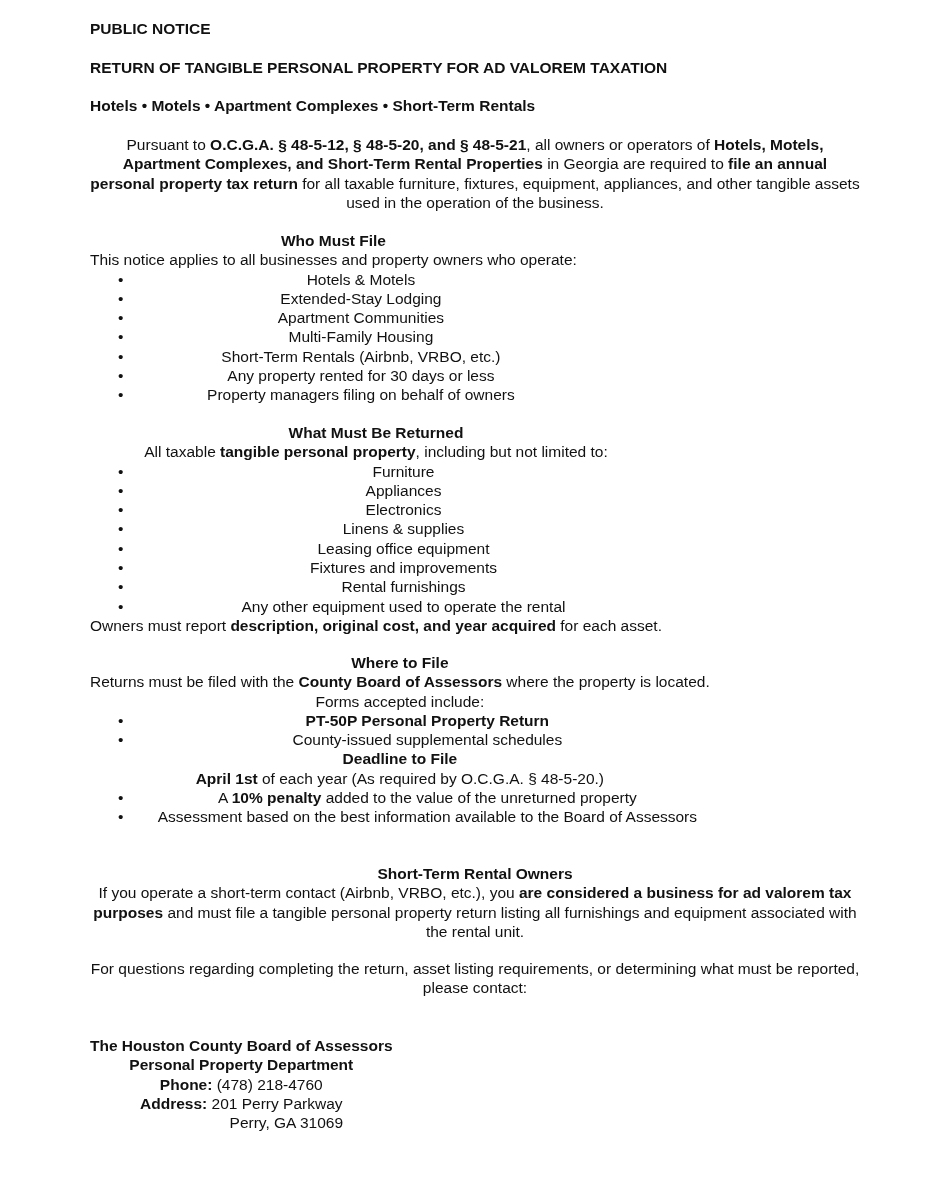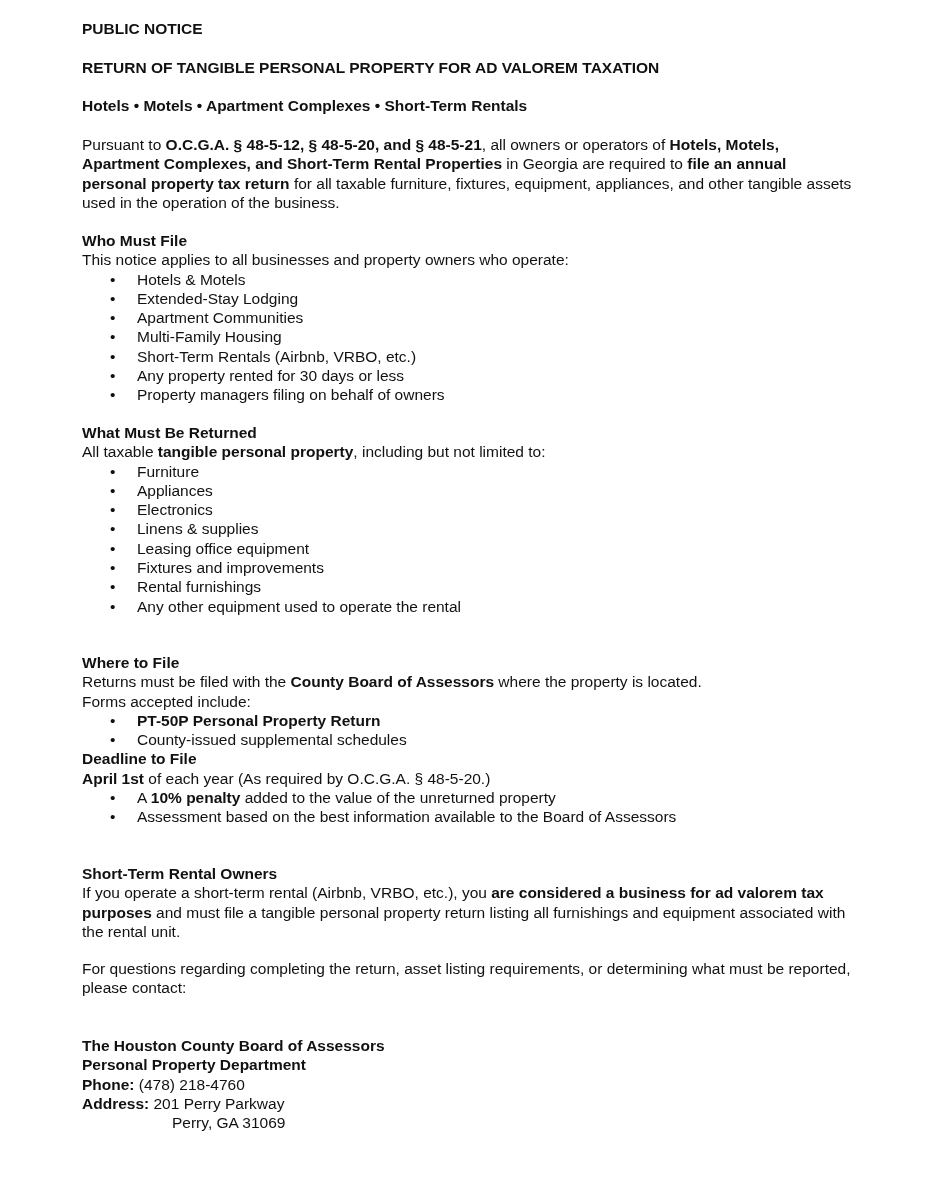--- a/index.html
+++ b/index.html
@@ -2,21 +2,21 @@
 <html><head>
   <meta charset="utf-8">
   <style>
     html, body { margin: 0; padding: 0; background: #ffffff; }
     body {
       width: 927px; height: 1200px; position: relative; overflow: hidden;
       font-family: "Liberation Sans", sans-serif; color: #111111;
       font-size: 15.5px; line-height: 19.3px;
     }
     .page { position: absolute; left: 82px; top: 0; width: 800px; }
-    .abs { position: absolute; left: 0; white-space: nowrap; }
+    .abs { position: absolute; left: 8px; white-space: nowrap; text-align: center; }
     b, .b { font-weight: bold; }
     .title { font-weight: bold; }
     .para { white-space: normal; width: 770px; }
     ul.blist { list-style: none; margin: 0; padding: 0; }
     ul.blist li { position: relative; padding-left: 55px; height: 19.3px; white-space: nowrap; }
     ul.blist li .bullet { position: absolute; left: 28px; top: 0; }
     .indent { display: inline-block; width: 90px; }
   </style>
 </head>
 <body>
@@ -51,41 +51,42 @@
     <ul class="blist">
       <li><span class="bullet">•</span><span>Furniture</span></li>
       <li><span class="bullet">•</span><span>Appliances</span></li>
       <li><span class="bullet">•</span><span>Electronics</span></li>
       <li><span class="bullet">•</span><span>Linens &amp; supplies</span></li>
       <li><span class="bullet">•</span><span>Leasing office equipment</span></li>
       <li><span class="bullet">•</span><span>Fixtures and improvements</span></li>
       <li><span class="bullet">•</span><span>Rental furnishings</span></li>
       <li><span class="bullet">•</span><span>Any other equipment used to operate the rental</span></li>
     </ul>
+    <div><span>Owners must report </span><b>description, original cost, and year acquired</b><span> for each asset.</span></div>
   </div>
 
   <div class="abs" style="top:653px;">
     <div class="b">Where to File</div>
     <div><span>Returns must be filed with the </span><b>County Board of Assessors</b><span> where the property is located.</span></div>
     <div>Forms accepted include:</div>
     <ul class="blist">
       <li><span class="bullet">•</span><b>PT-50P Personal Property Return</b></li>
       <li><span class="bullet">•</span><span>County-issued supplemental schedules</span></li>
     </ul>
     <div class="b">Deadline to File</div>
     <div><b>April 1st</b><span> of each year (As required by O.C.G.A. § 48-5-20.)</span></div>
     <ul class="blist">
       <li><span class="bullet">•</span><span>A </span><b>10% penalty</b><span> added to the value of the unreturned property</span></li>
       <li><span class="bullet">•</span><span>Assessment based on the best information available to the Board of Assessors</span></li>
     </ul>
   </div>
 
   <div class="abs para" style="top:864px;">
     <div class="b">Short-Term Rental Owners</div>
-    <div><span>If you operate a short-term rental (Airbnb, VRBO, etc.), you </span><b>are considered a business for ad valorem tax purposes</b><span> and must file a tangible personal property return listing all furnishings and equipment associated with the rental unit.</span></div>
+    <div><span>If you operate a short-term contact (Airbnb, VRBO, etc.), you </span><b>are considered a business for ad valorem tax purposes</b><span> and must file a tangible personal property return listing all furnishings and equipment associated with the rental unit.</span></div>
   </div>
 
   <div class="abs para" style="top:959px;">
     <div>For questions regarding completing the return, asset listing requirements, or determining what must be reported, please contact:</div>
   </div>
 
   <div class="abs" style="top:1036px;">
     <div class="b">The Houston County Board of Assessors</div>
     <div class="b">Personal Property Department</div>
     <div><b>Phone:</b><span> (478) 218-4760</span></div>

